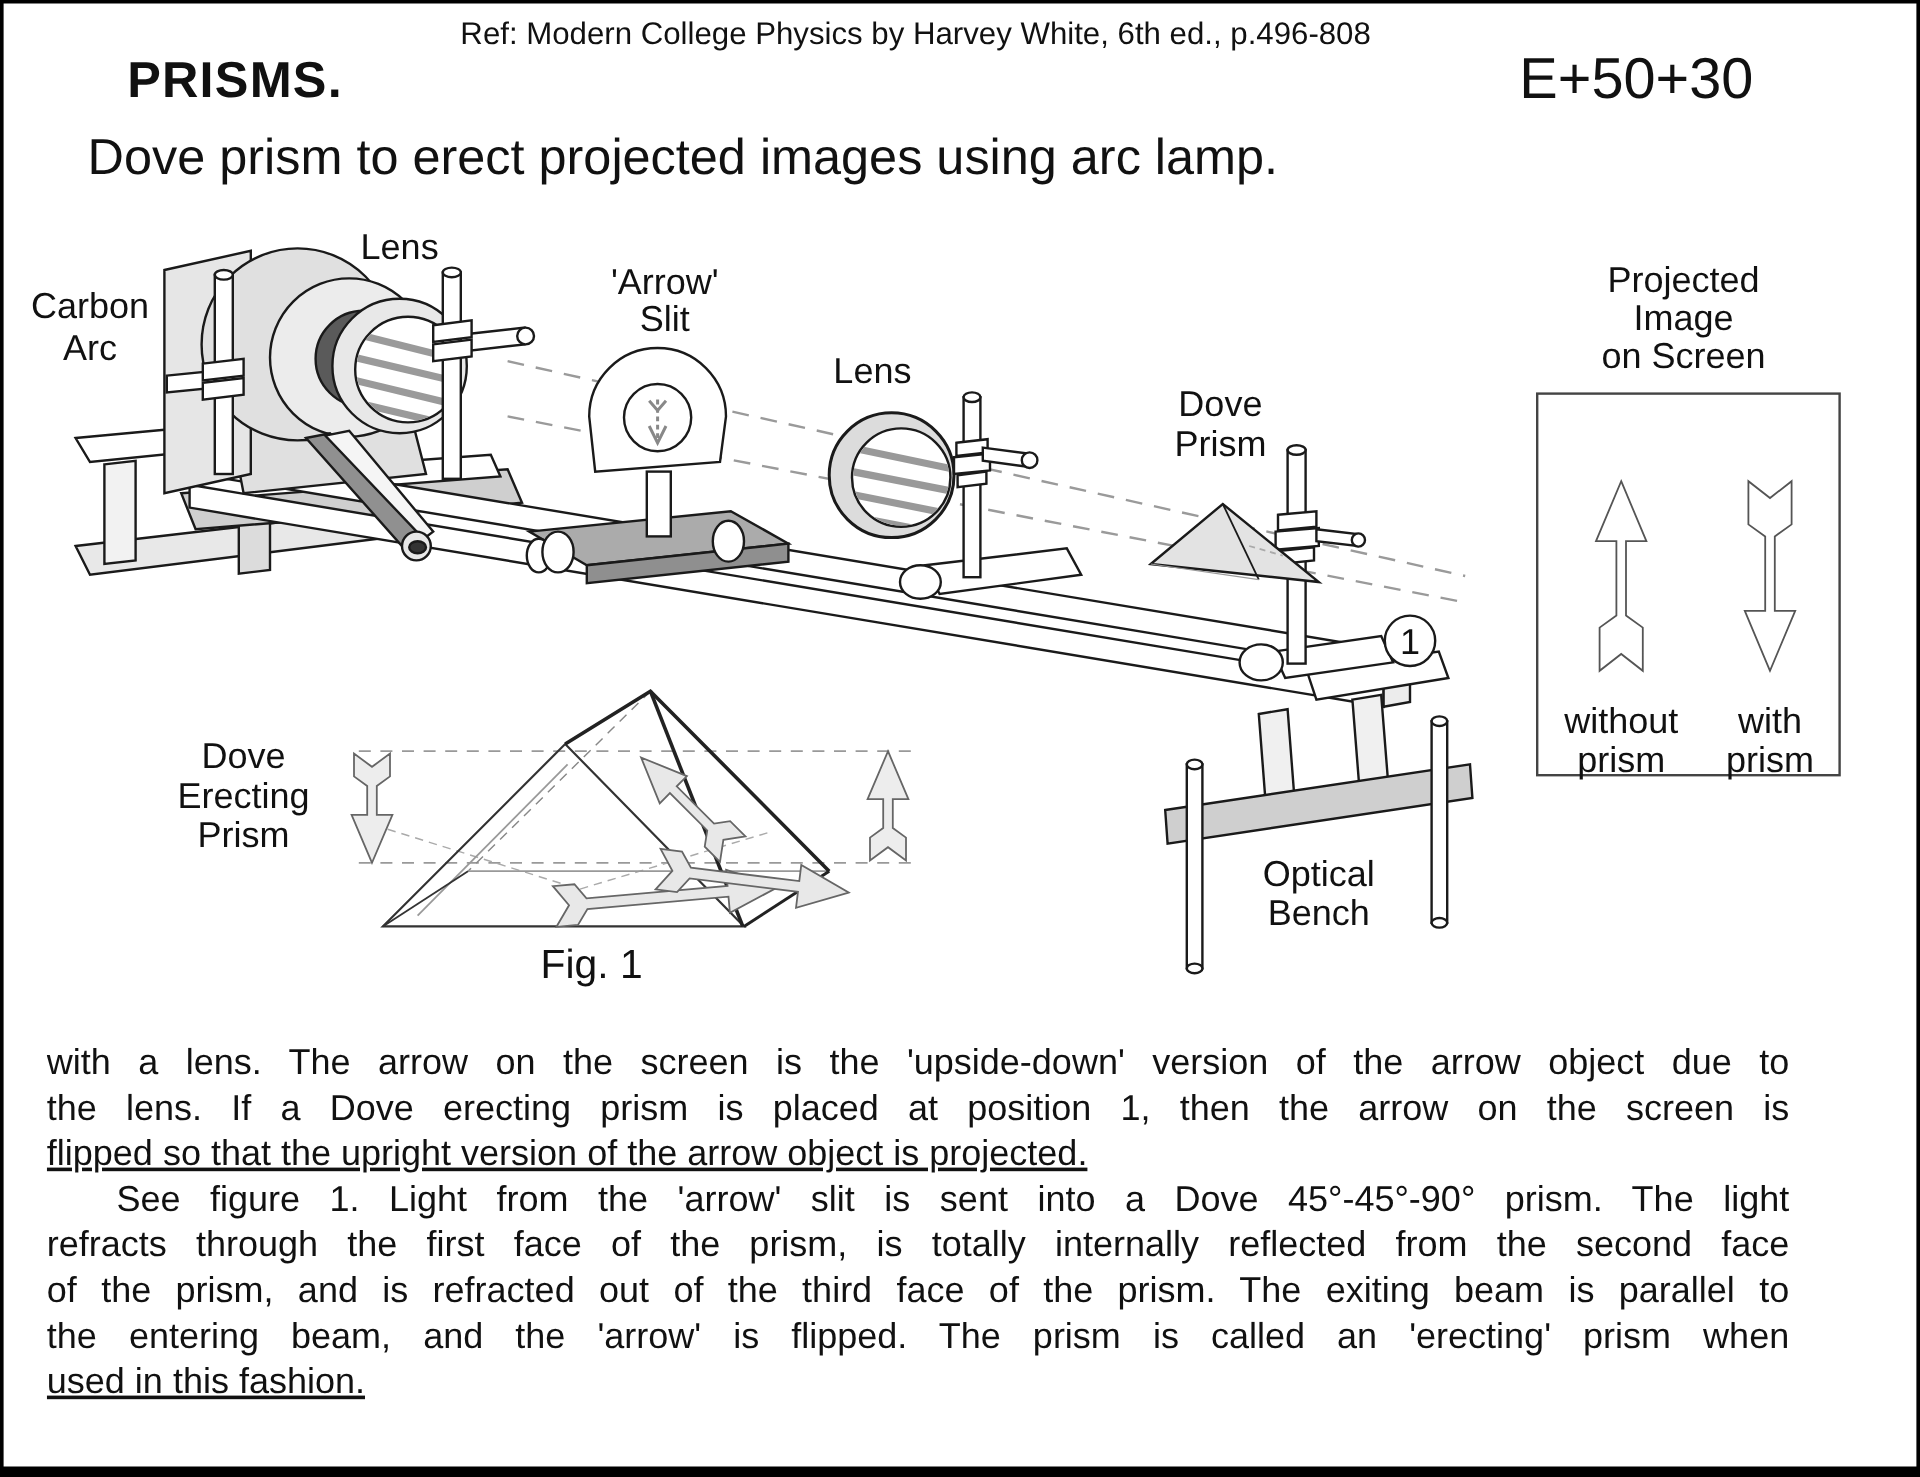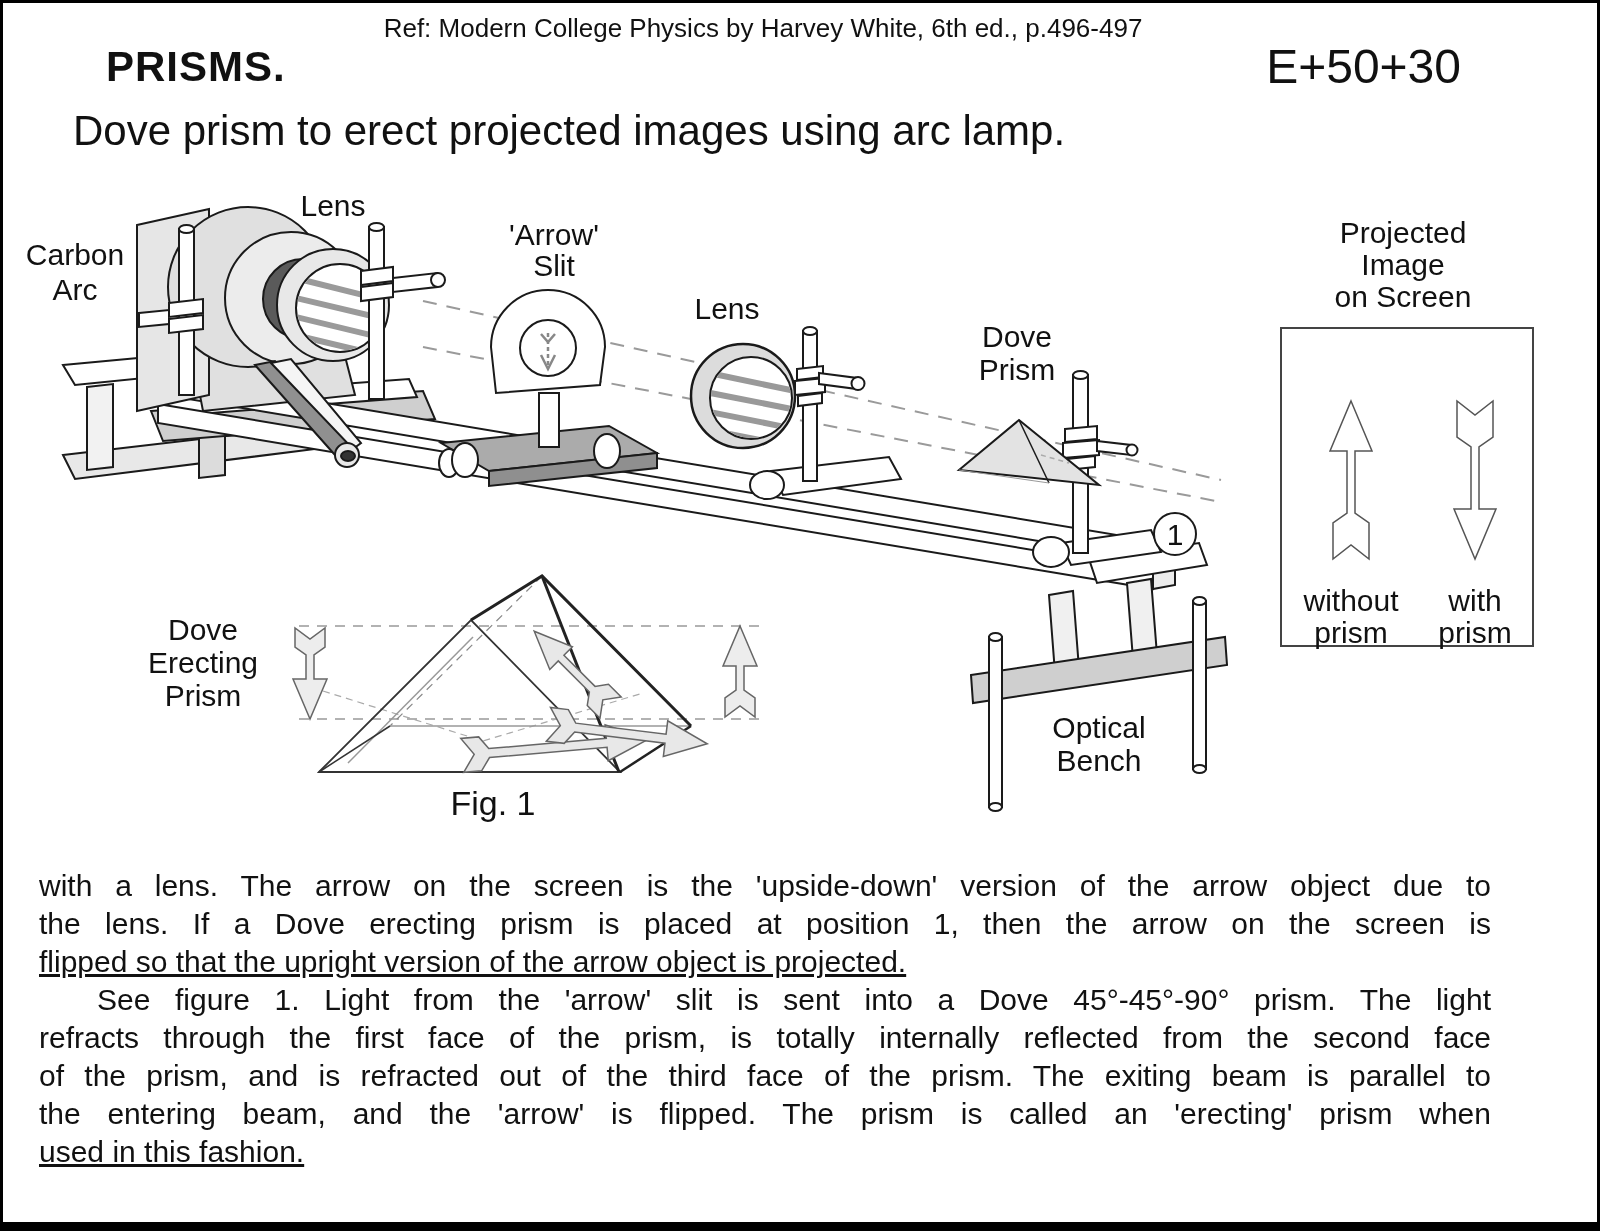--- a/index.html
+++ b/index.html
@@ -21,21 +21,21 @@
   }
   .bline{text-align:justify; text-align-last:justify; white-space:normal; overflow:hidden; height:38px;}
   .bline.lastline{text-align-last:left;text-decoration:underline;}
   .bline.indent{text-indent:58px;}
 </style>
 </head>
 <body>
 
 <div id="page">
 
-  <div class="abs" id="ref-line">Ref: Modern College Physics by Harvey White, 6th ed., p.496-497</div>
+  <div class="abs" id="ref-line">Ref: Modern College Physics by Harvey White, 6th ed., p.496-808</div>
   <div class="abs" id="page-title">PRISMS.</div>
   <div class="abs" id="demo-code">E+50+30</div>
   <div class="abs" id="subtitle">Dove prism to erect projected images using arc lamp.</div>
 
   <svg class="abs" id="diagram-svg" width="1600" height="840" viewBox="0 0 1600 840">
     <defs>
       <clipPath id="lens2clip">
           <circle cx="748" cy="395" r="40"></circle>
         </clipPath>
       <clipPath id="lens1clip">

